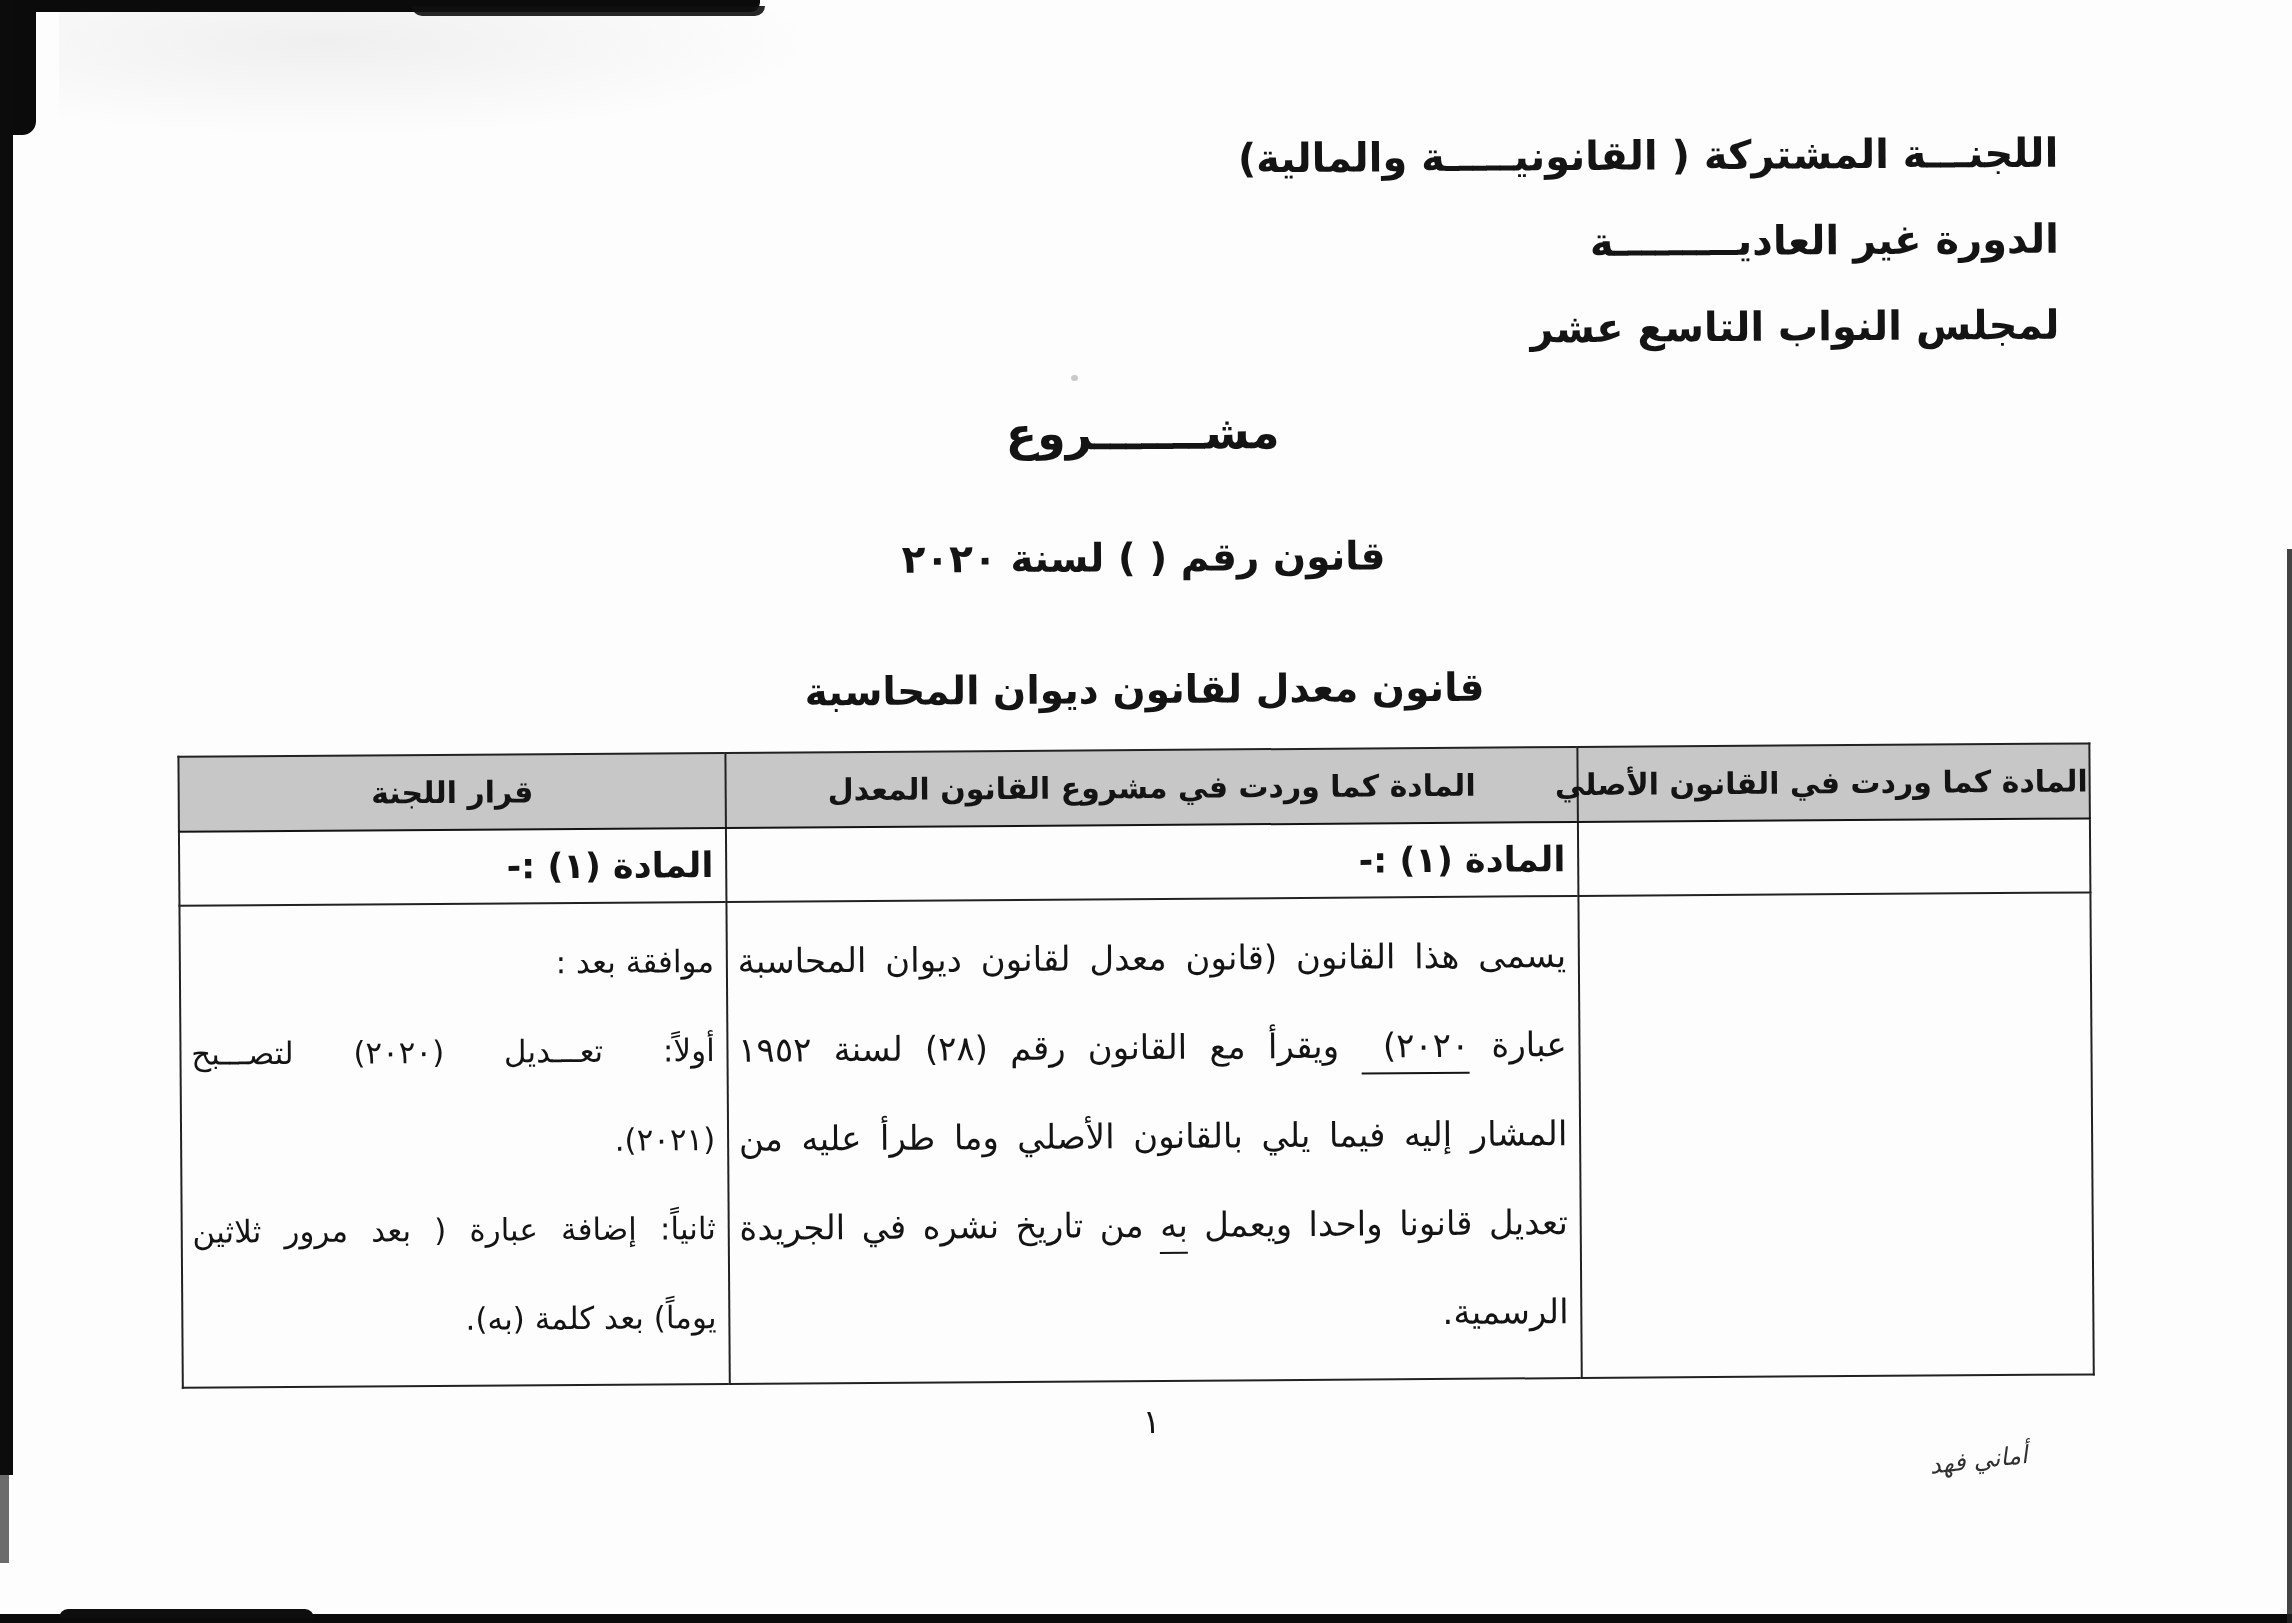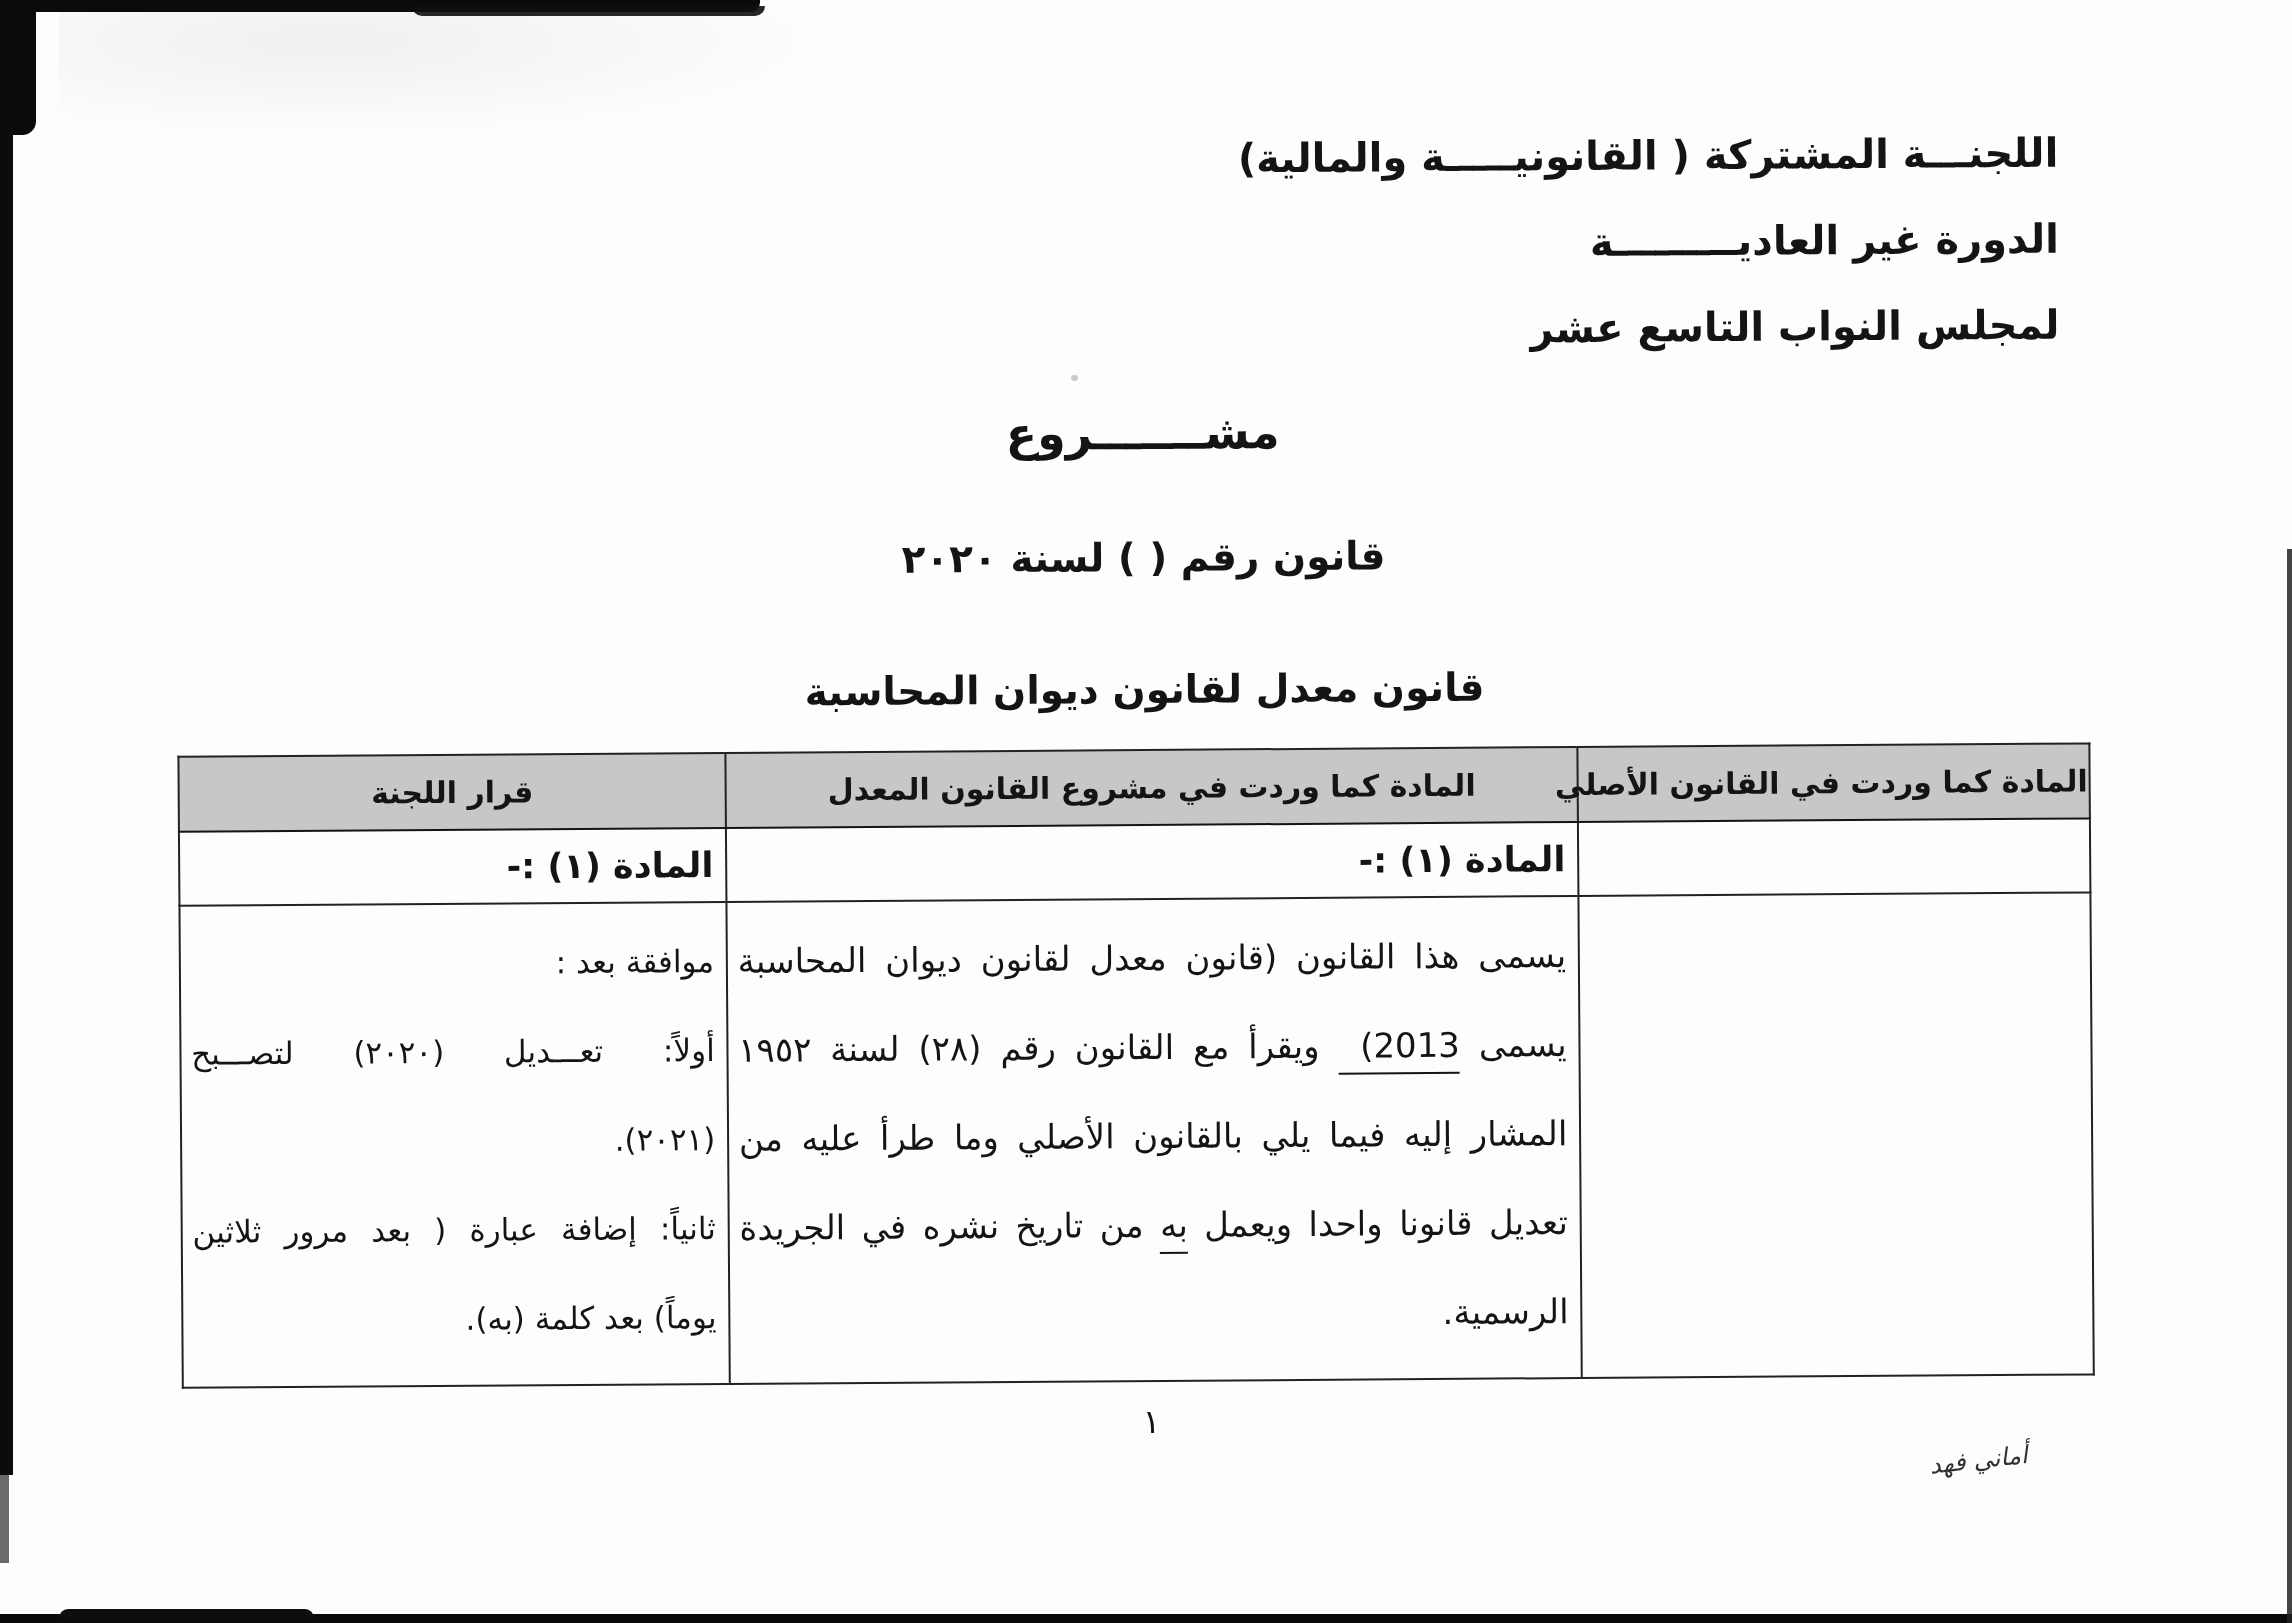--- a/index.html
+++ b/index.html
@@ -82,21 +82,21 @@
     </tr>
     <tr class="art">
       <td></td>
       <td>المادة (١) :-</td>
       <td>المادة (١) :-</td>
     </tr>
     <tr class="body">
       <td></td>
       <td>
         <div class="pline">يسمى هذا القانون (قانون معدل لقانون ديوان المحاسبة</div>
-        <div class="pline"><span>يسمى </span><span class="ul ext">2013)</span><span> ويقرأ مع القانون رقم (٢٨) لسنة ١٩٥٢</span></div>
+        <div class="pline"><span>عبارة </span><span class="ul ext">٢٠٢٠)</span><span> ويقرأ مع القانون رقم (٢٨) لسنة ١٩٥٢</span></div>
         <div class="pline">المشار إليه فيما يلي بالقانون الأصلي وما طرأ عليه من</div>
         <div class="pline"><span>تعديل قانونا واحدا ويعمل </span><span class="ul">به</span><span> من تاريخ نشره في الجريدة</span></div>
         <div class="pline end">الرسمية.</div>
       </td>
       <td class="dec">
         <div class="pline end">موافقة بعد :</div>
         <div class="pline">أولاً: تعـــديل (٢٠٢٠) لتصـــبح</div>
         <div class="pline end">(٢٠٢١).</div>
         <div class="pline">ثانياً: إضافة عبارة ( بعد مرور ثلاثين</div>
         <div class="pline end">يوماً) بعد كلمة (به).</div>

